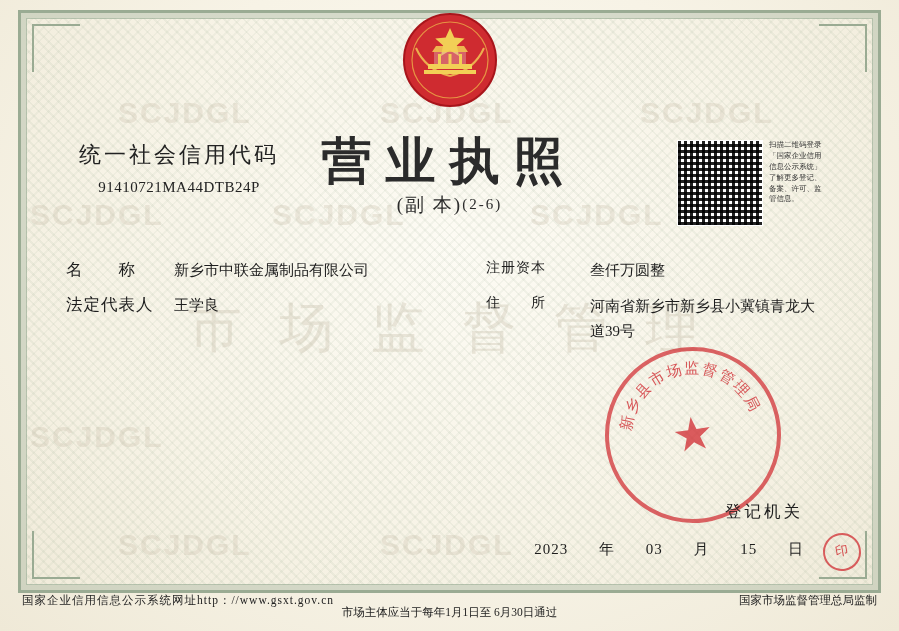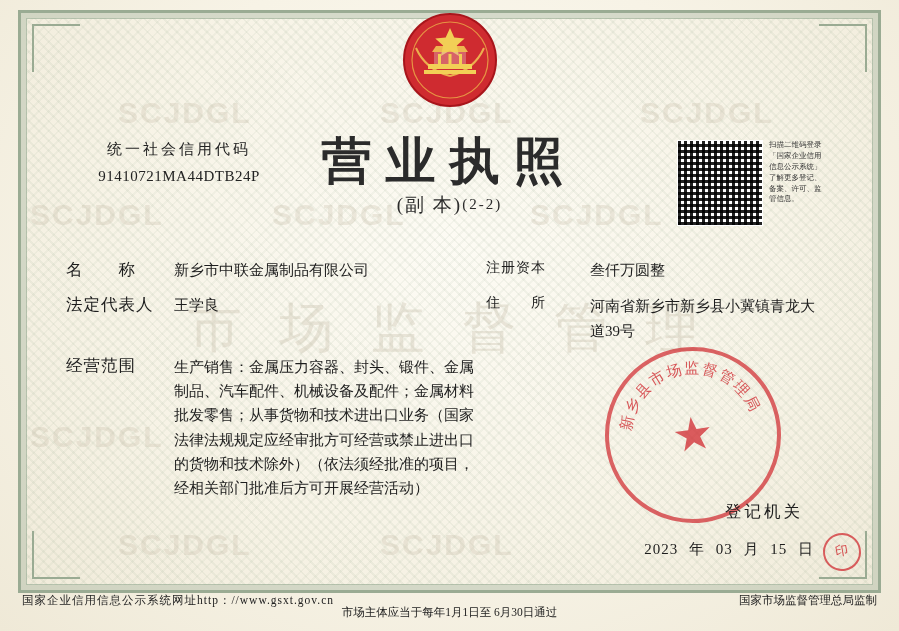--- a/index.html
+++ b/index.html
@@ -74,21 +74,21 @@
   .subtitle{
     position:absolute;left:0;right:0;top:192px;text-align:center;
     font-size:19px;color:#2b2b2b;letter-spacing:2px;
   }
   .subtitle .paren{font-size:15px;vertical-align:2px;}
 
   
   .credit{
     position:absolute;left:64px;top:140px;width:230px;text-align:center;
   }
-  .credit .lbl{font-size:15px;letter-spacing:3px;color:#222;}
+  .credit .lbl{font-size:22px;letter-spacing:3px;color:#222;}
   .credit .val{
     font-size:15px;margin-top:6px;letter-spacing:0.5px;color:#222;
     font-family:"Liberation Serif", serif;
   }
 
   
   .qrwrap{position:absolute;right:72px;top:140px;width:150px;}
   .qr{
     width:84px;height:84px;float:left;
     background-color:#fff;
@@ -120,21 +120,21 @@
 
   
   .registry{
     position:absolute;right:96px;bottom:108px;
     font-size:16.5px;letter-spacing:3px;color:#1d1d1d;
   }
   .dateline{
     position:absolute;right:82px;bottom:72px;
     font-size:15px;color:#1d1d1d;letter-spacing:1px;
   }
-  .dateline span{margin:0 3px;}
+  .dateline span{margin:0 13px;}
 
   
   .seal{
     position:absolute;right:118px;bottom:108px;width:168px;height:168px;
     border:4px solid rgba(206,32,39,0.78);border-radius:50%;
     opacity:0.88;transform:rotate(-8deg);
   }
   .seal .star{
     position:absolute;left:50%;top:50%;transform:translate(-50%,-50%);
     font-size:46px;color:rgba(206,32,39,0.82);line-height:1;
@@ -208,21 +208,21 @@
     </svg>
   </div>
 
   <div class="credit">
     <div class="lbl">统一社会信用代码</div>
     <div class="val">91410721MA44DTB24P</div>
   </div>
 
   <div class="title">营业执照</div>
   <div class="subtitle">
-    <span>(副 本)</span><span class="paren">(2-2)</span>
+    <span>(副 本)</span><span class="paren">(2-6)</span>
   </div>
 
   <div class="qrwrap">
     <div class="qr"></div>
     <div class="qr-note">扫描二维码登录「国家企业信用信息公示系统」了解更多登记、备案、许可、监管信息。</div>
   </div>
 
   <div class="fields">
 
     <div class="row">
@@ -242,24 +242,20 @@
         <div class="lbl w5">法定代表人</div>
         <div class="val">王学良</div>
       </div>
       <div class="col-r">
         <div class="lbl-r">住　　所</div>
         <div class="val multi" style="max-width:232px;">河南省新乡市新乡县小冀镇青龙大道39号</div>
       </div>
     </div>
 
     <div class="row">
-      <div class="col-l" style="width:420px;">
-        <div class="lbl w5">经营范围</div>
-        <div class="val multi" style="max-width:300px;">生产销售：金属压力容器、封头、锻件、金属制品、汽车配件、机械设备及配件；金属材料批发零售；从事货物和技术进出口业务（国家法律法规规定应经审批方可经营或禁止进出口的货物和技术除外）（依法须经批准的项目，经相关部门批准后方可开展经营活动）</div>
-      </div>
       <div class="col-r"></div>
     </div>
 
   </div>
 
   <div class="seal">
     <svg class="arc" viewBox="0 0 168 168" aria-hidden="true">
       <defs>
         <path id="arcpath" d="M 22 84 A 62 62 0 1 1 146 84"></path>
       </defs>

